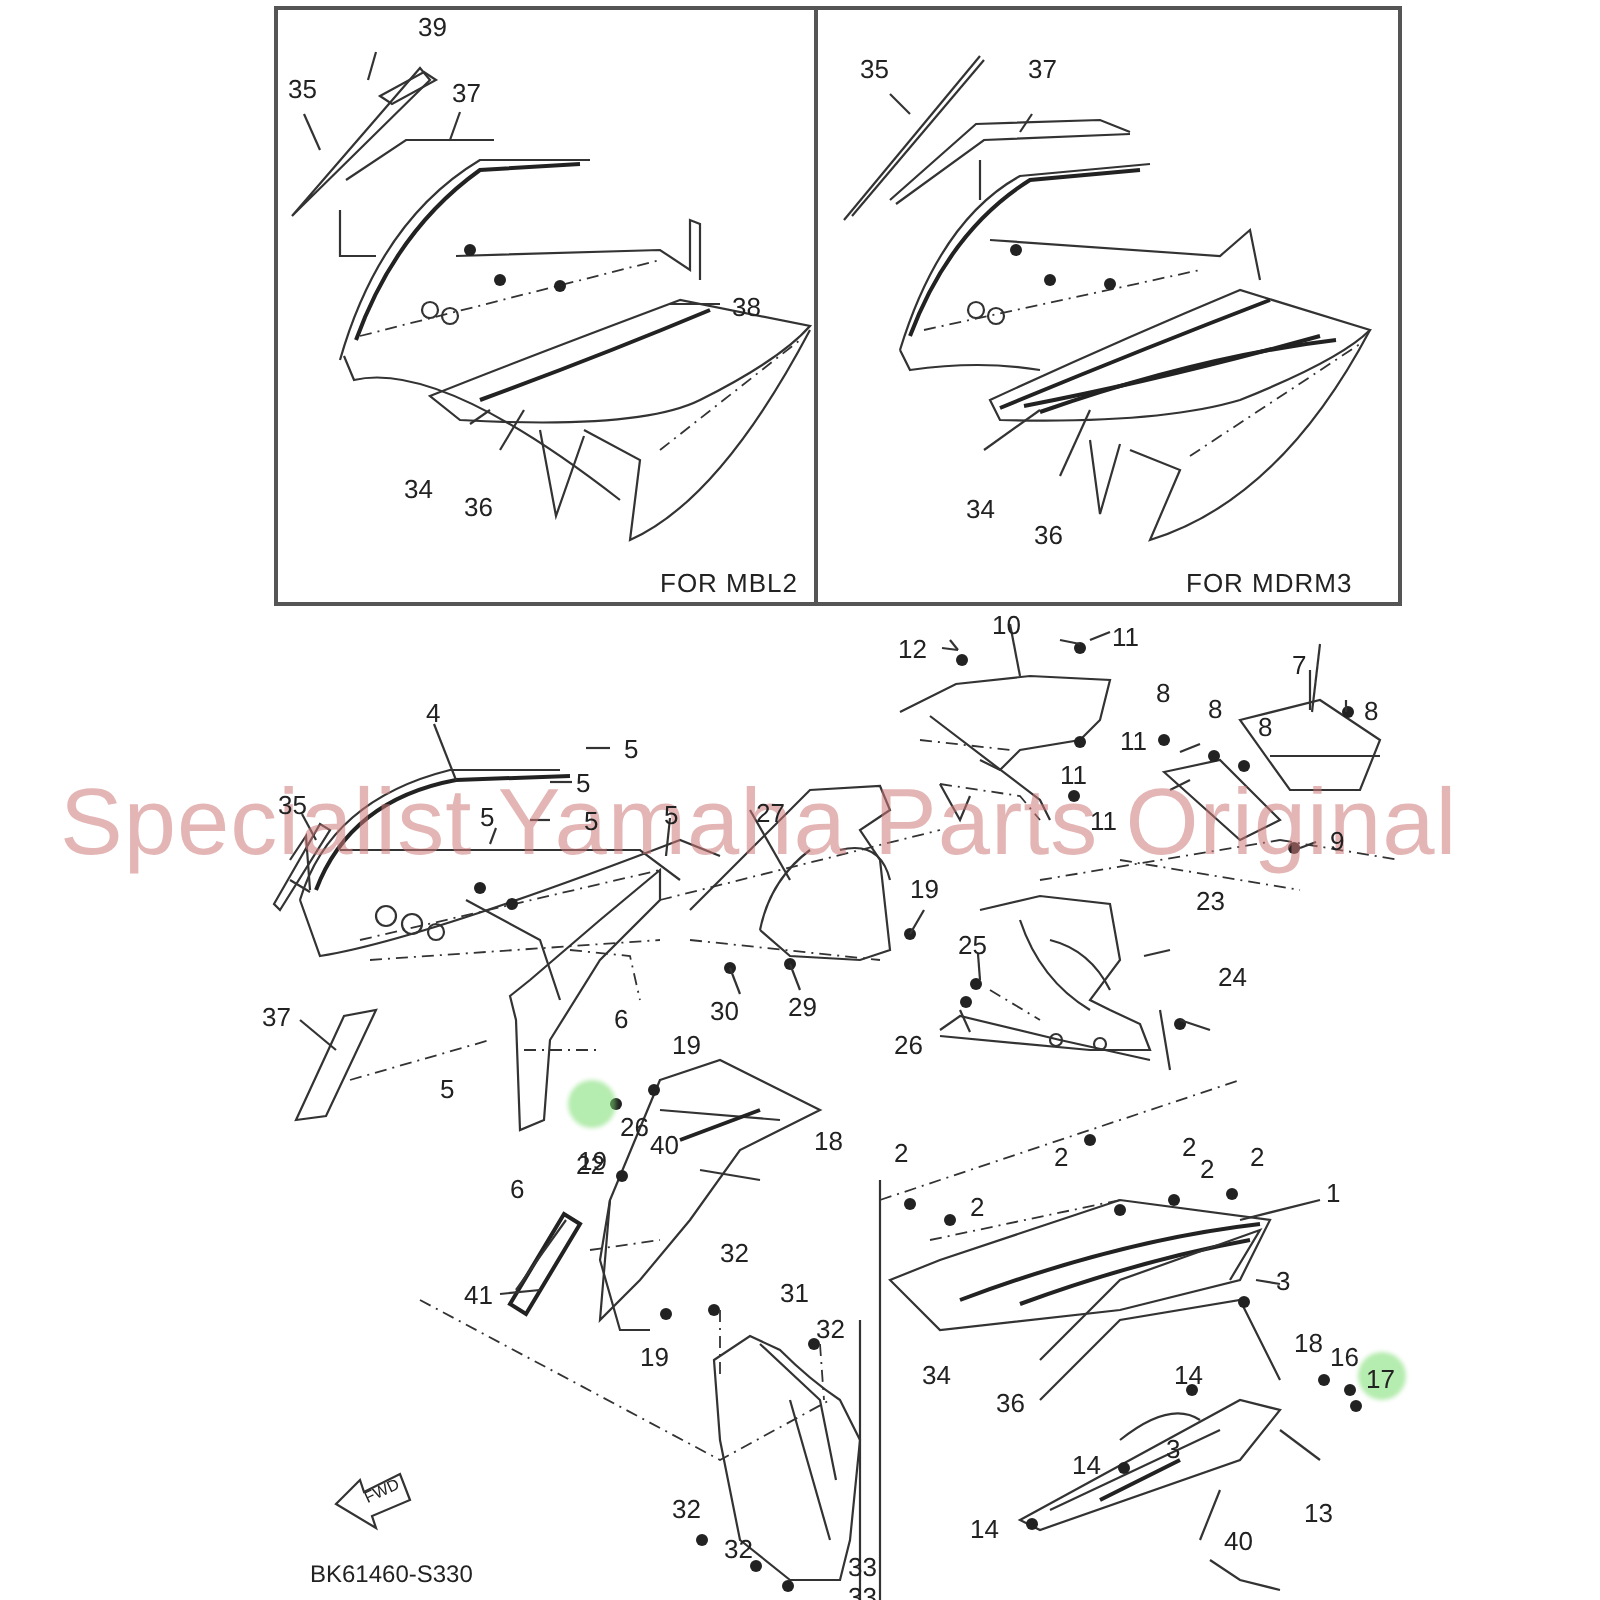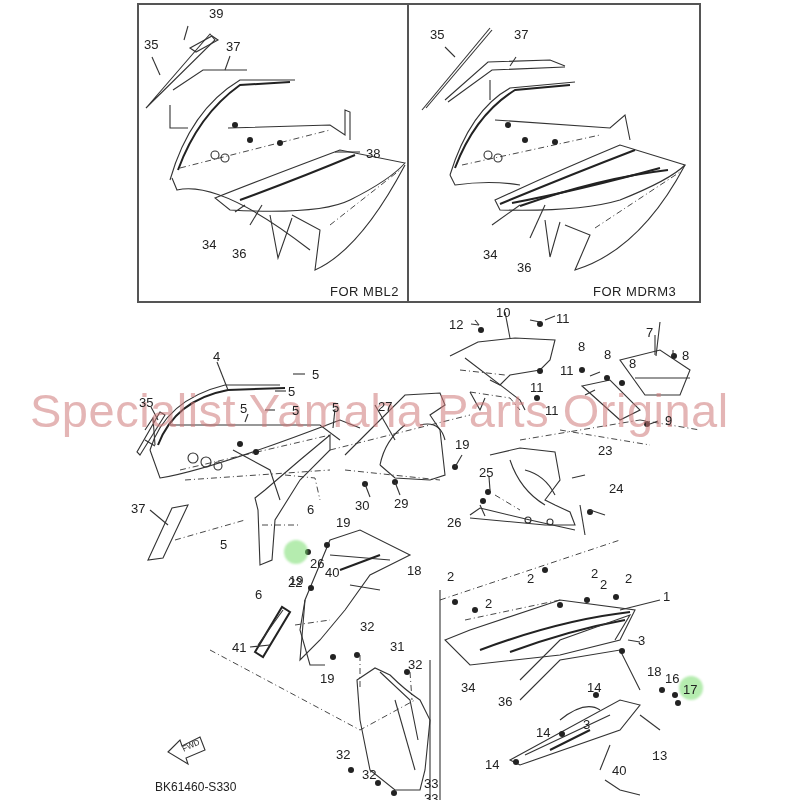--- a/index.html
+++ b/index.html
@@ -333,18 +333,18 @@
   <span class="lbl" style="left:638px;top:634px;">3</span>
   <span class="lbl" style="left:583px;top:718px;">3</span>
   <span class="lbl" style="left:461px;top:681px;">34</span>
   <span class="lbl" style="left:498px;top:695px;">36</span>
   <span class="lbl" style="left:647px;top:665px;">18</span>
   <span class="lbl" style="left:665px;top:672px;">16</span>
   <span class="lbl" style="left:683px;top:683px;">17</span>
   <span class="lbl" style="left:587px;top:681px;">14</span>
   <span class="lbl" style="left:536px;top:726px;">14</span>
   <span class="lbl" style="left:485px;top:758px;">14</span>
-  <span class="lbl" style="left:652px;top:750px;font-family:Liberation Mono, monospace;">13</span>
+  <span class="lbl" style="left:652px;top:750px;">13</span>
   <span class="lbl" style="left:612px;top:764px;">40</span>
 
   <span class="lbl" style="left:182px;top:742px;font-size:8px;transform:rotate(-25deg);">FWD</span>
   <div class="doc-code">BK61460-S330</div>
 </div>
 
 </body></html>

